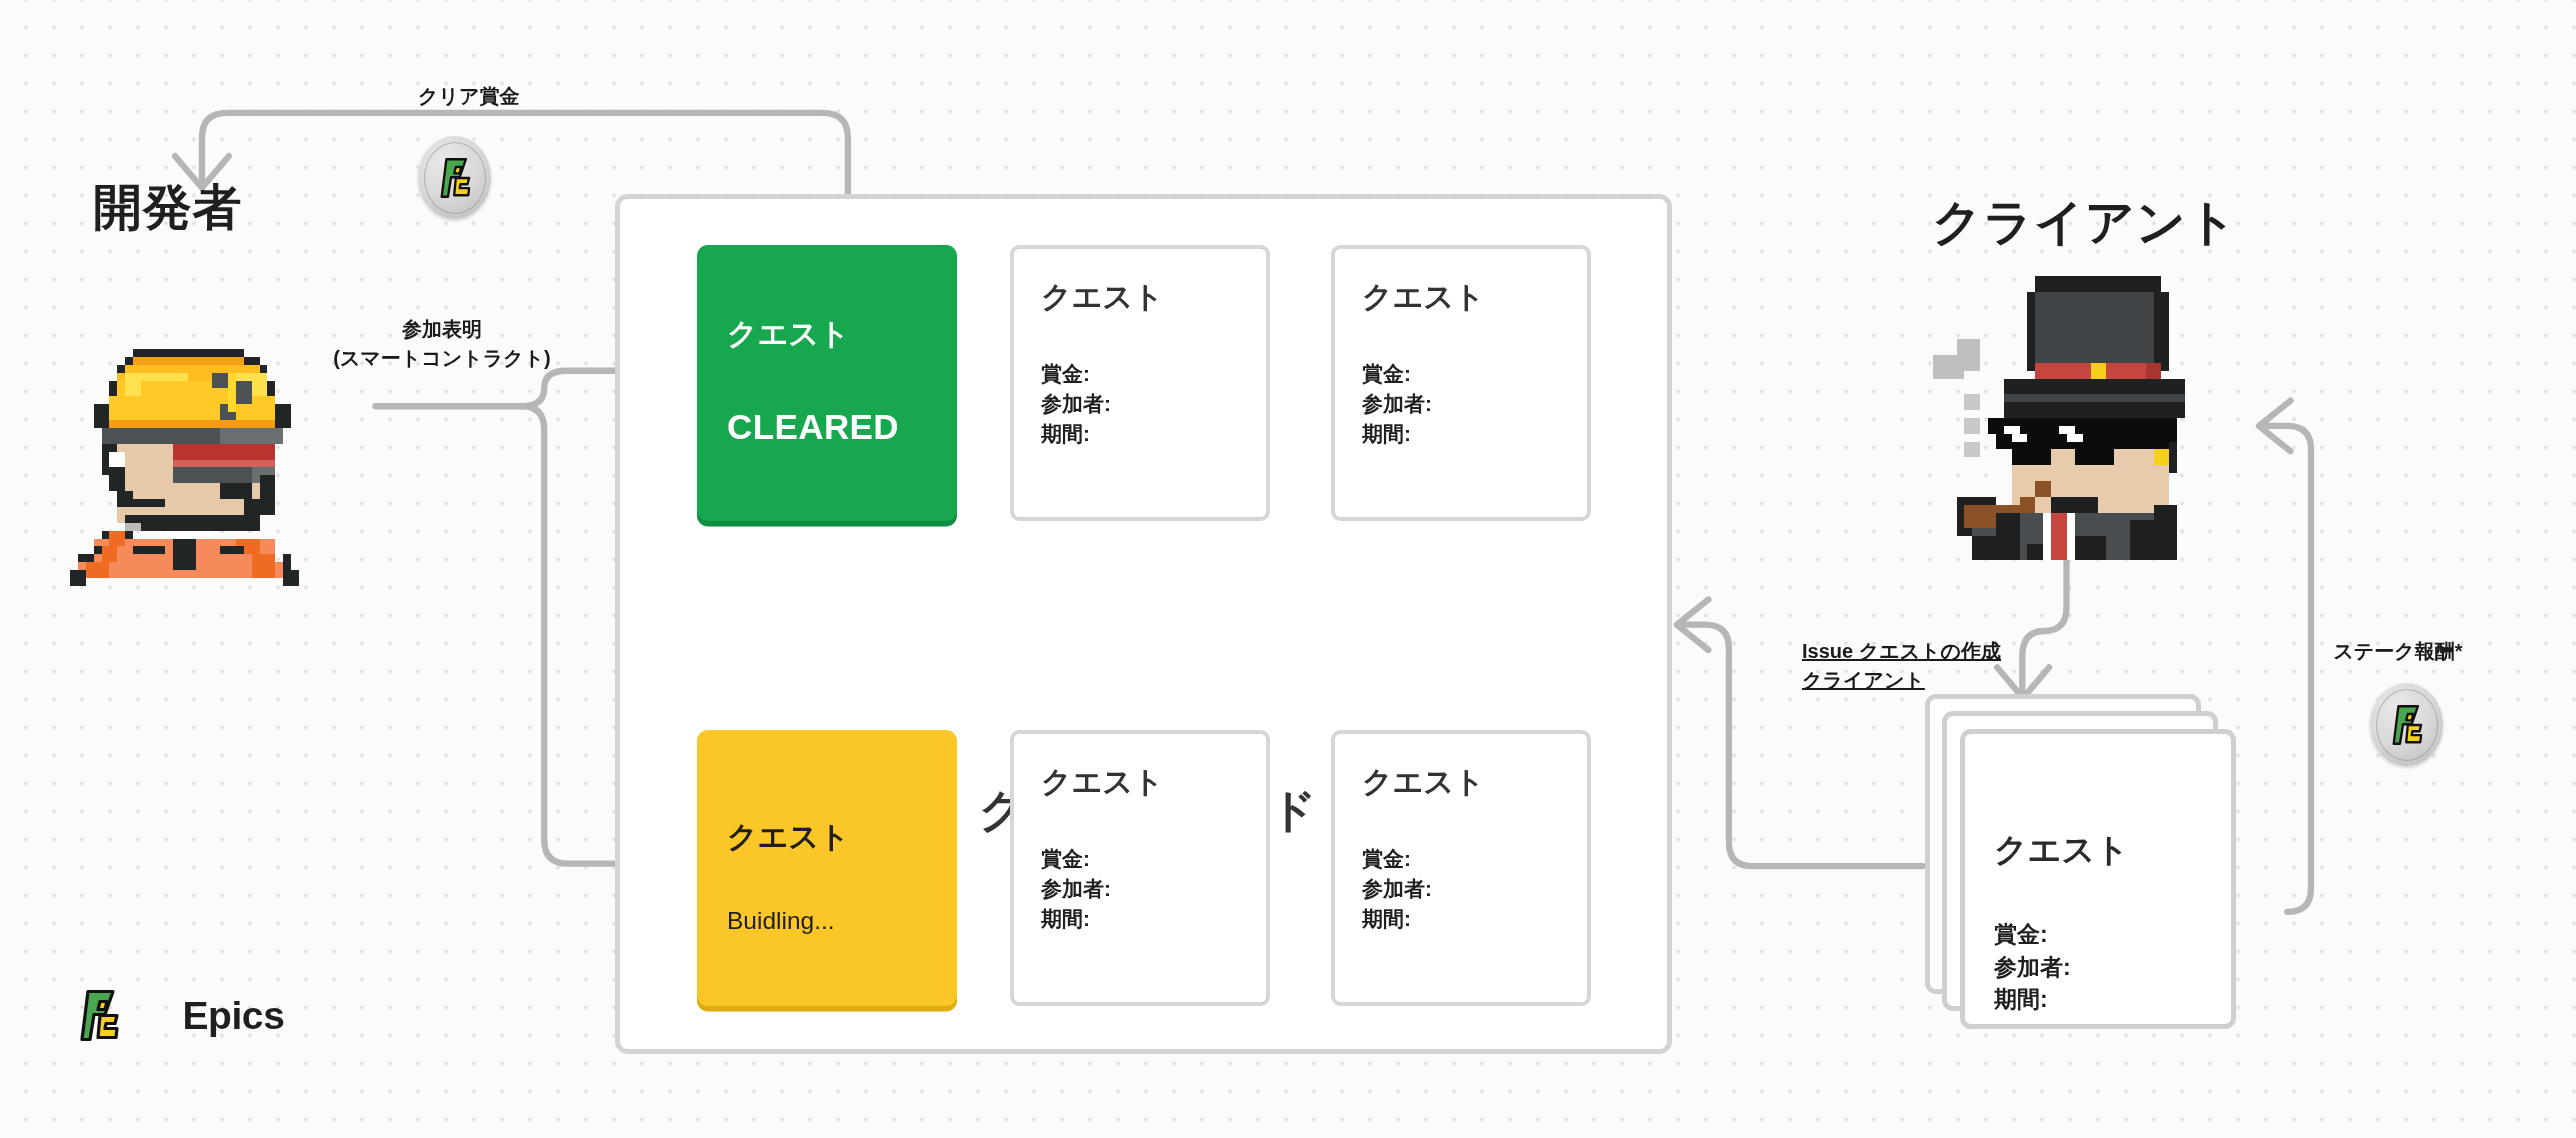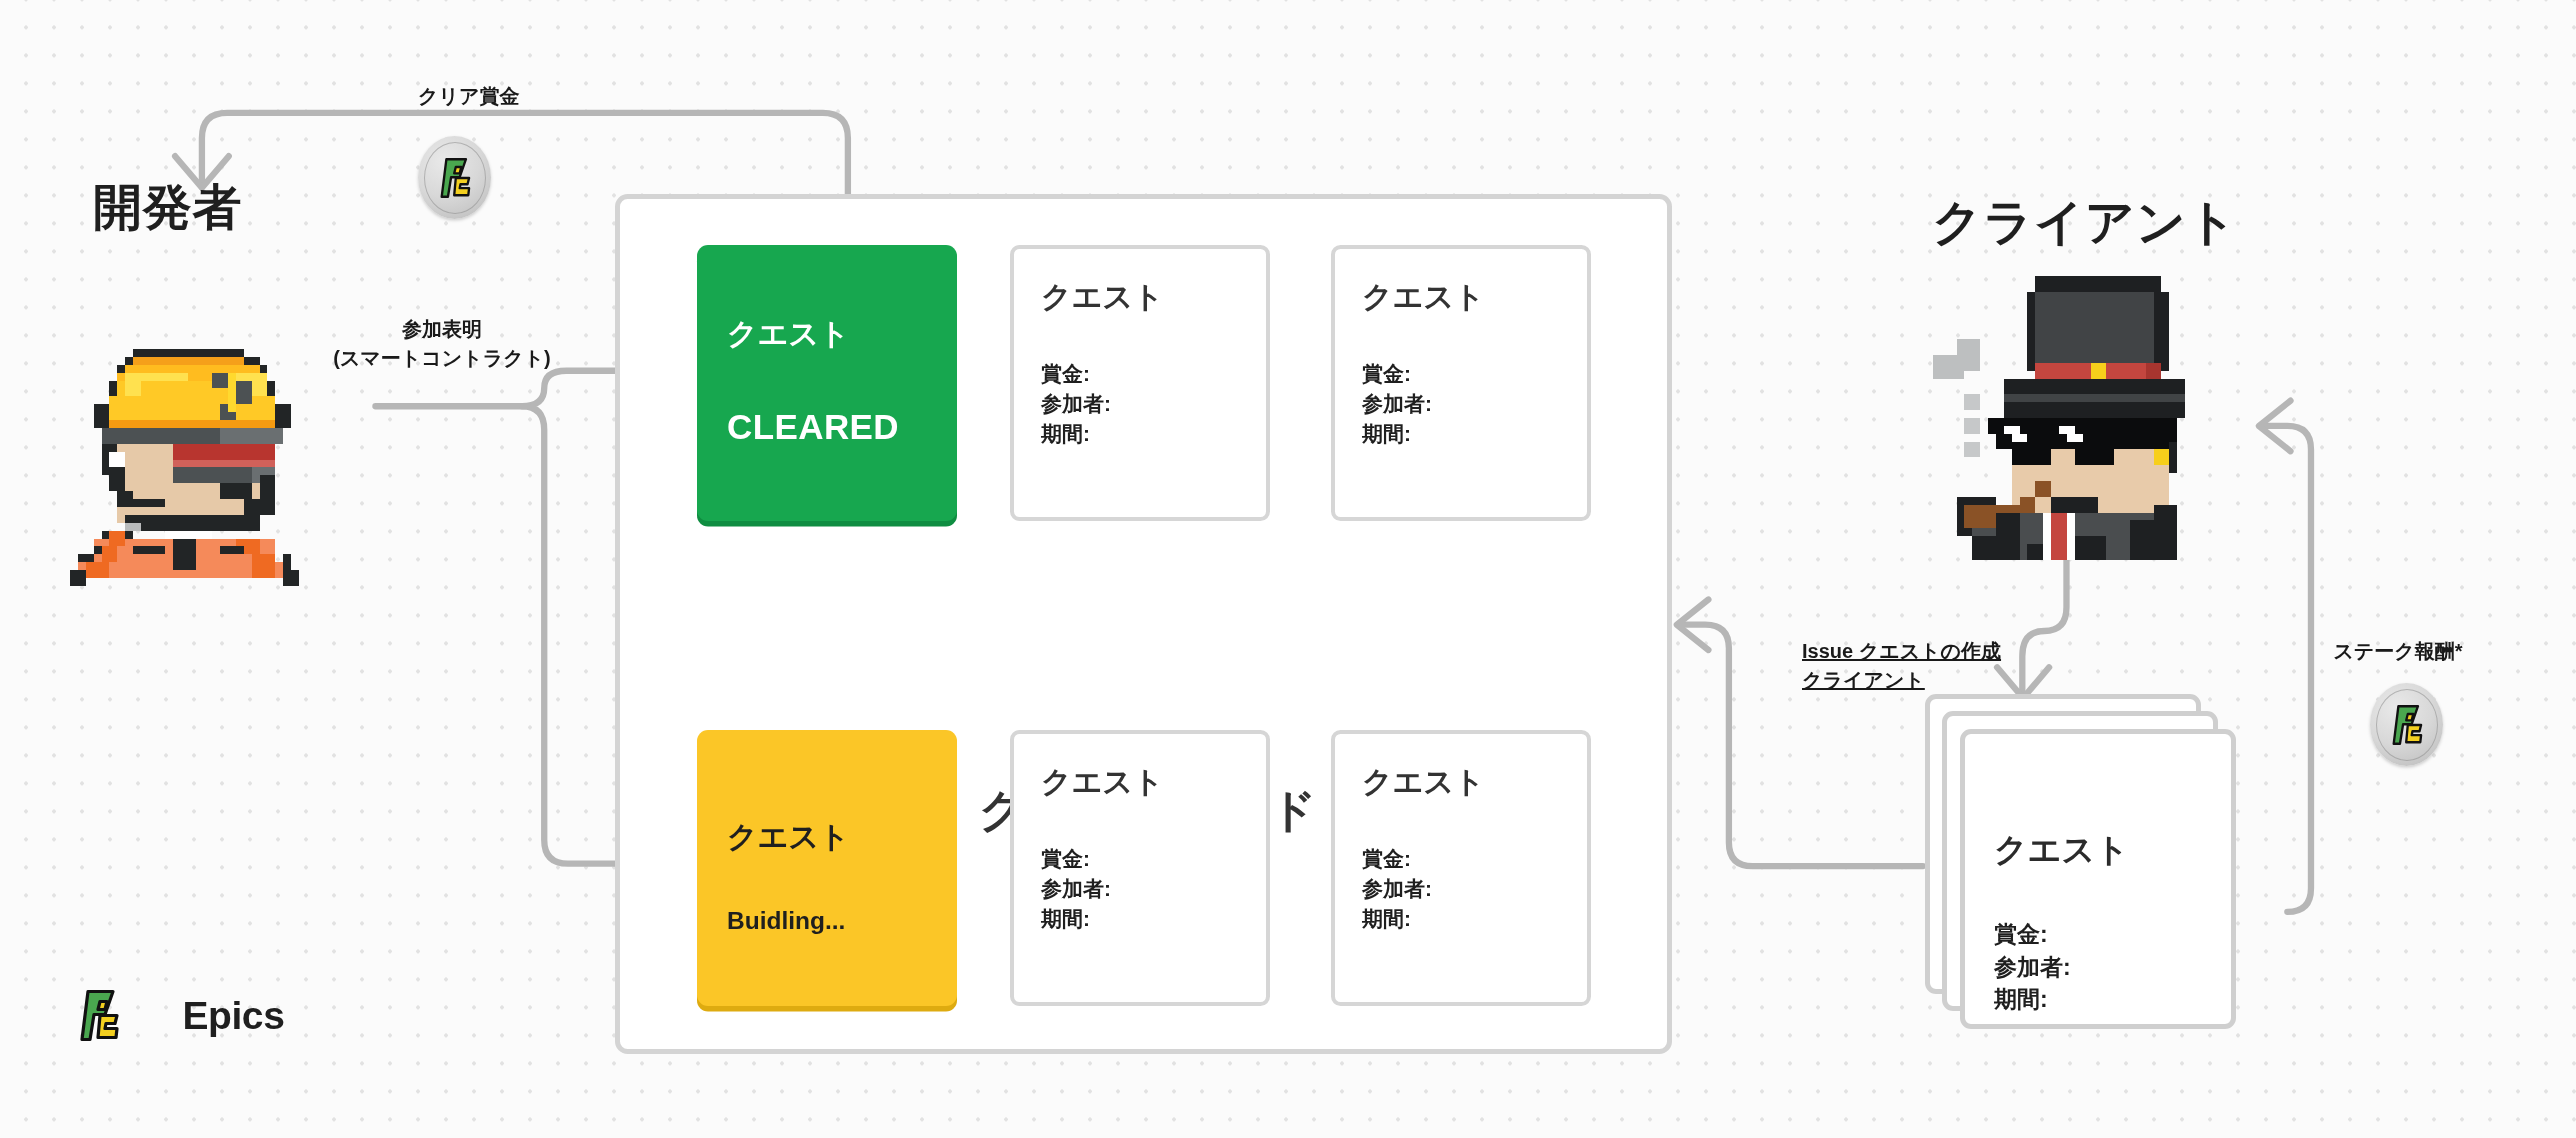--- a/index.html
+++ b/index.html
@@ -75,21 +75,21 @@
   }
   #card-building{
     left:697px;top:730px;width:260px;height:276px;
     background:#fbc627;border-radius:11px;
     box-shadow:0 5.5px 0 0 #deab10;
   }
   #card-building .st-name{
     position:absolute;left:30px;top:87px;font-size:30px;font-weight:700;color:#1f1f1f;
   }
   #card-building .st-state{
-    position:absolute;left:30px;top:177px;font-size:24.5px;font-weight:700;color:#1f1f1f;
+    position:absolute;left:30px;top:177px;font-size:24.5px;font-weight:400;color:#1f1f1f;
   }
 
   .slot{width:260px;height:276px;}
   #slot-a{left:1010px;top:245px;}
   #slot-b{left:1331px;top:245px;}
   #slot-c{left:1010px;top:730px;}
   #slot-d{left:1331px;top:730px;}
   .slot .card-title{position:absolute;left:27px;top:33px;}
   .slot .card-meta{position:absolute;left:27px;top:110px;}
 

